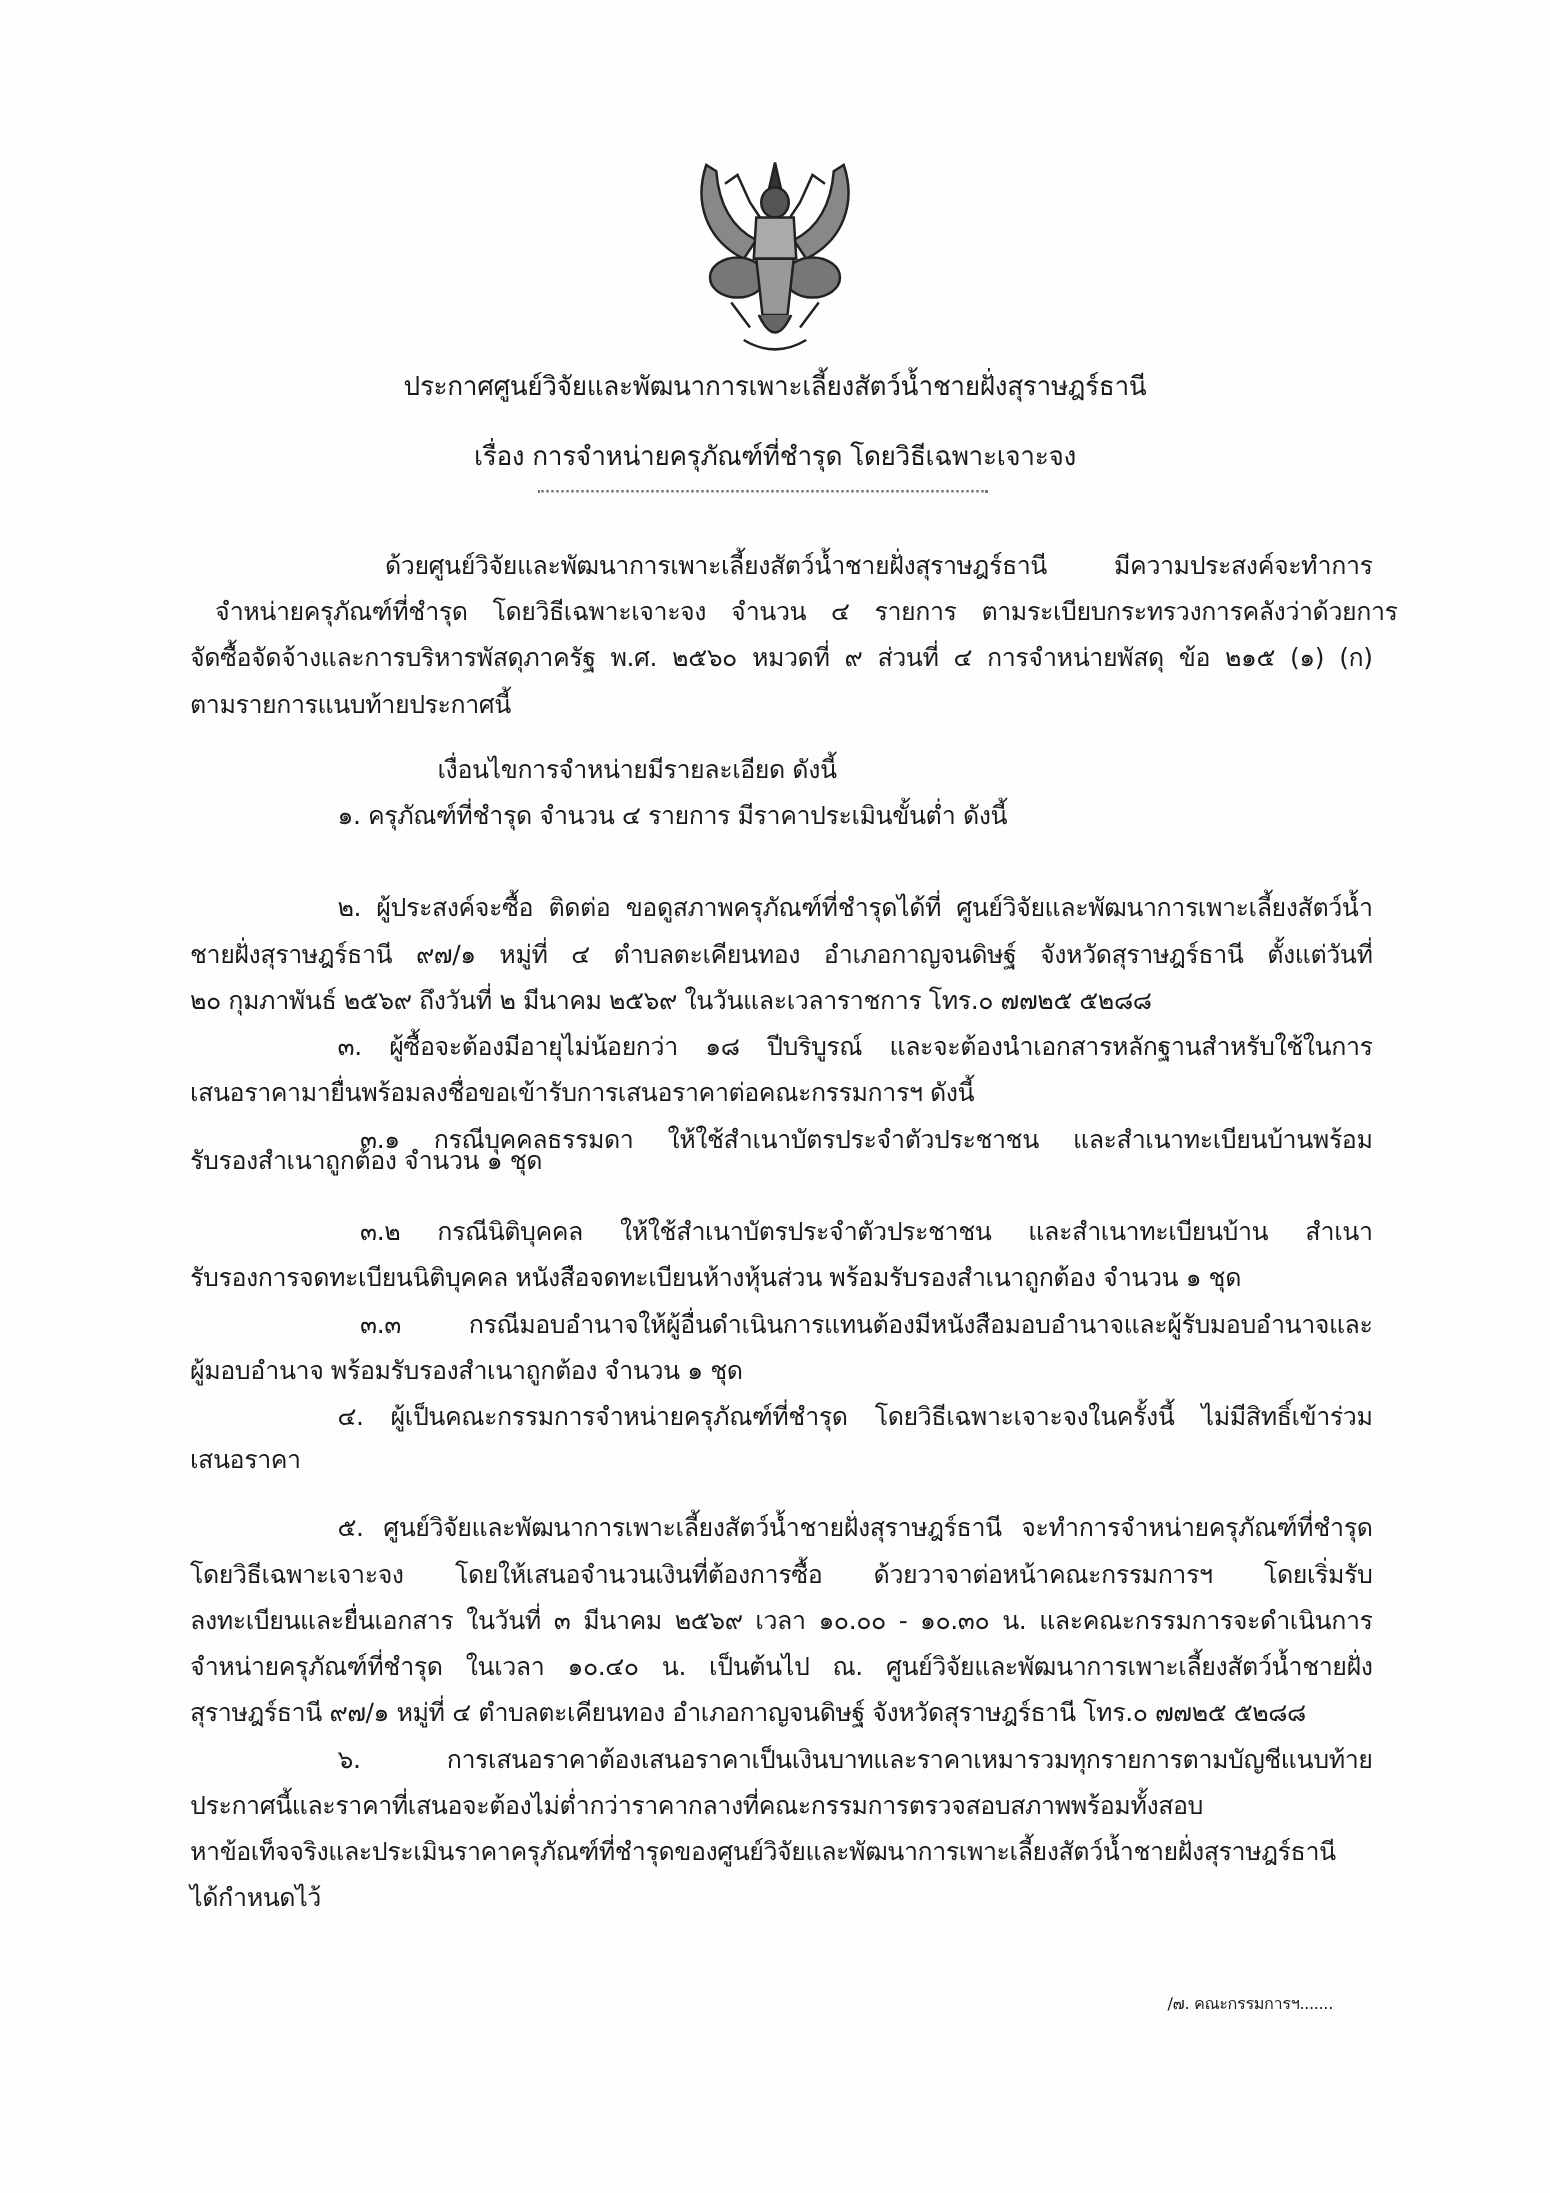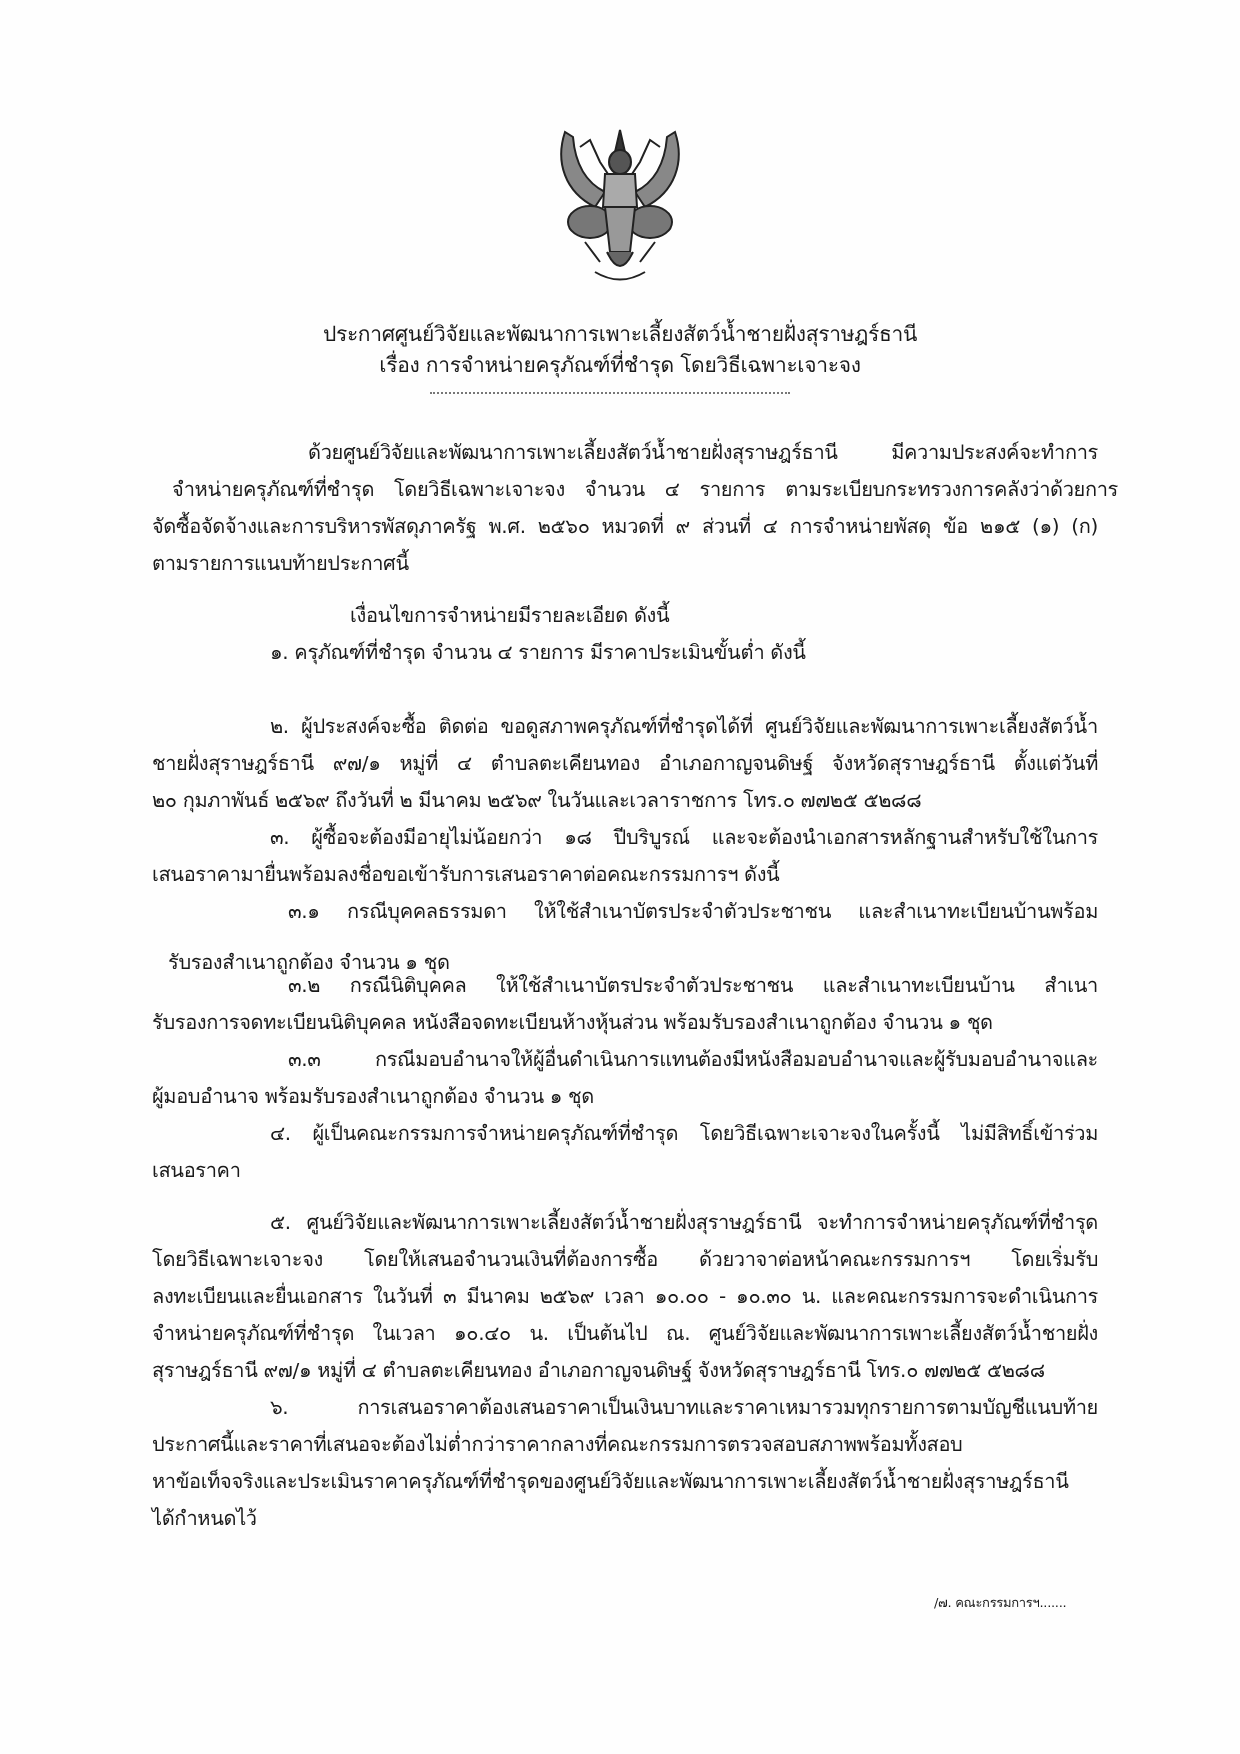--- a/index.html
+++ b/index.html
@@ -1,21 +1,21 @@
 <!DOCTYPE html>
 <html><head>
 <meta charset="utf-8">
 <style>
   html, body { margin: 0; padding: 0; background: #ffffff; }
   body { width: 1240px; height: 1754px; position: relative; overflow: hidden;
          font-family: "DejaVu Sans", sans-serif; color: #1a1a1a; }
   .page { position: absolute; left: 0; top: 0; width: 1240px; height: 1754px; background: #fefefe; }
   .emblem { position: absolute; left: 545px; top: 122px; width: 150px; height: 160px; }
   .title { position: absolute; left: 0; width: 1240px; text-align: center; font-size: 21px; letter-spacing: -0.3px; white-space: nowrap; }
-  .title1 { top: 317px; }
+  .title1 { top: 292px; }
   .title2 { top: 348px; }
   .dots { position: absolute; left: 430px; top: 392px; width: 360px; height: 0; border-top: 2px dotted #777; }
   .ln { position: absolute; font-size: 20px; white-space: nowrap; letter-spacing: -0.35px; line-height: 28px; }
   .full { left: 152px; width: 946px; text-align: justify; text-align-last: justify; }
   .last { left: 152px; }
   .footer { position: absolute; left: 934px; top: 1592px; font-size: 13px; white-space: nowrap; letter-spacing: -0.3px; }
 </style>
 </head>
 <body>
 
@@ -52,30 +52,30 @@
   <div class="ln" style="top:638px; left:270px;">๑.  ครุภัณฑ์ที่ชำรุด จำนวน ๔ รายการ มีราคาประเมินขั้นต่ำ ดังนี้</div>
 
   <div class="ln full" style="top:712px; left:270px; width:828px;">๒.  ผู้ประสงค์จะซื้อ ติดต่อ ขอดูสภาพครุภัณฑ์ที่ชำรุดได้ที่ ศูนย์วิจัยและพัฒนาการเพาะเลี้ยงสัตว์น้ำ</div>
   <div class="ln full" style="top:749px;">ชายฝั่งสุราษฎร์ธานี ๙๗/๑ หมู่ที่ ๔ ตำบลตะเคียนทอง อำเภอกาญจนดิษฐ์ จังหวัดสุราษฎร์ธานี ตั้งแต่วันที่</div>
   <div class="ln last" style="top:786px;">๒๐ กุมภาพันธ์ ๒๕๖๙ ถึงวันที่ ๒ มีนาคม ๒๕๖๙ ในวันและเวลาราชการ โทร.๐ ๗๗๒๕ ๕๒๘๘</div>
 
   <div class="ln full" style="top:823px; left:270px; width:828px;">๓.  ผู้ซื้อจะต้องมีอายุไม่น้อยกว่า ๑๘ ปีบริบูรณ์ และจะต้องนำเอกสารหลักฐานสำหรับใช้ในการ</div>
   <div class="ln last" style="top:860px;">เสนอราคามายื่นพร้อมลงชื่อขอเข้ารับการเสนอราคาต่อคณะกรรมการฯ ดังนี้</div>
 
   <div class="ln full" style="top:897px; left:288px; width:810px;">๓.๑ กรณีบุคคลธรรมดา ให้ใช้สำเนาบัตรประจำตัวประชาชน และสำเนาทะเบียนบ้านพร้อม</div>
-  <div class="ln last" style="top:948px;margin-left:16px;">รับรองสำเนาถูกต้อง จำนวน ๑ ชุด</div>
+  <div class="ln last" style="top:914px;">รับรองสำเนาถูกต้อง จำนวน ๑ ชุด</div>
 
   <div class="ln full" style="top:971px; left:288px; width:810px;">๓.๒ กรณีนิติบุคคล ให้ใช้สำเนาบัตรประจำตัวประชาชน และสำเนาทะเบียนบ้าน สำเนา</div>
   <div class="ln last" style="top:1008px;">รับรองการจดทะเบียนนิติบุคคล หนังสือจดทะเบียนห้างหุ้นส่วน พร้อมรับรองสำเนาถูกต้อง จำนวน ๑ ชุด</div>
 
   <div class="ln full" style="top:1045px; left:288px; width:810px;">๓.๓ กรณีมอบอำนาจให้ผู้อื่นดำเนินการแทนต้องมีหนังสือมอบอำนาจและผู้รับมอบอำนาจและ</div>
   <div class="ln last" style="top:1082px;">ผู้มอบอำนาจ พร้อมรับรองสำเนาถูกต้อง จำนวน ๑ ชุด</div>
 
   <div class="ln full" style="top:1119px; left:270px; width:828px;">๔. ผู้เป็นคณะกรรมการจำหน่ายครุภัณฑ์ที่ชำรุด โดยวิธีเฉพาะเจาะจงในครั้งนี้ ไม่มีสิทธิ์เข้าร่วม</div>
-  <div class="ln last" style="top:1156px;">เสนอราคา</div>
+  <div class="ln last" style="top:1156px;font-family:Liberation Mono, monospace;">เสนอราคา</div>
 
   <div class="ln full" style="top:1208px; left:270px; width:828px;">๕. ศูนย์วิจัยและพัฒนาการเพาะเลี้ยงสัตว์น้ำชายฝั่งสุราษฎร์ธานี จะทำการจำหน่ายครุภัณฑ์ที่ชำรุด</div>
   <div class="ln full" style="top:1245px;">โดยวิธีเฉพาะเจาะจง โดยให้เสนอจำนวนเงินที่ต้องการซื้อ ด้วยวาจาต่อหน้าคณะกรรมการฯ โดยเริ่มรับ</div>
   <div class="ln full" style="top:1282px;">ลงทะเบียนและยื่นเอกสาร ในวันที่ ๓ มีนาคม ๒๕๖๙ เวลา ๑๐.๐๐ - ๑๐.๓๐ น. และคณะกรรมการจะดำเนินการ</div>
   <div class="ln full" style="top:1319px;">จำหน่ายครุภัณฑ์ที่ชำรุด ในเวลา ๑๐.๔๐ น. เป็นต้นไป ณ. ศูนย์วิจัยและพัฒนาการเพาะเลี้ยงสัตว์น้ำชายฝั่ง</div>
   <div class="ln last" style="top:1356px;">สุราษฎร์ธานี ๙๗/๑ หมู่ที่ ๔ ตำบลตะเคียนทอง อำเภอกาญจนดิษฐ์ จังหวัดสุราษฎร์ธานี โทร.๐ ๗๗๒๕ ๕๒๘๘</div>
 
   <div class="ln full" style="top:1393px; left:270px; width:828px;">๖. การเสนอราคาต้องเสนอราคาเป็นเงินบาทและราคาเหมารวมทุกรายการตามบัญชีแนบท้าย</div>
   <div class="ln full" style="top:1430px;">ประกาศนี้และราคาที่เสนอจะต้องไม่ต่ำกว่าราคากลางที่คณะกรรมการตรวจสอบสภาพพร้อมทั้งสอบ</div>
   <div class="ln full" style="top:1467px;">หาข้อเท็จจริงและประเมินราคาครุภัณฑ์ที่ชำรุดของศูนย์วิจัยและพัฒนาการเพาะเลี้ยงสัตว์น้ำชายฝั่งสุราษฎร์ธานี</div>

